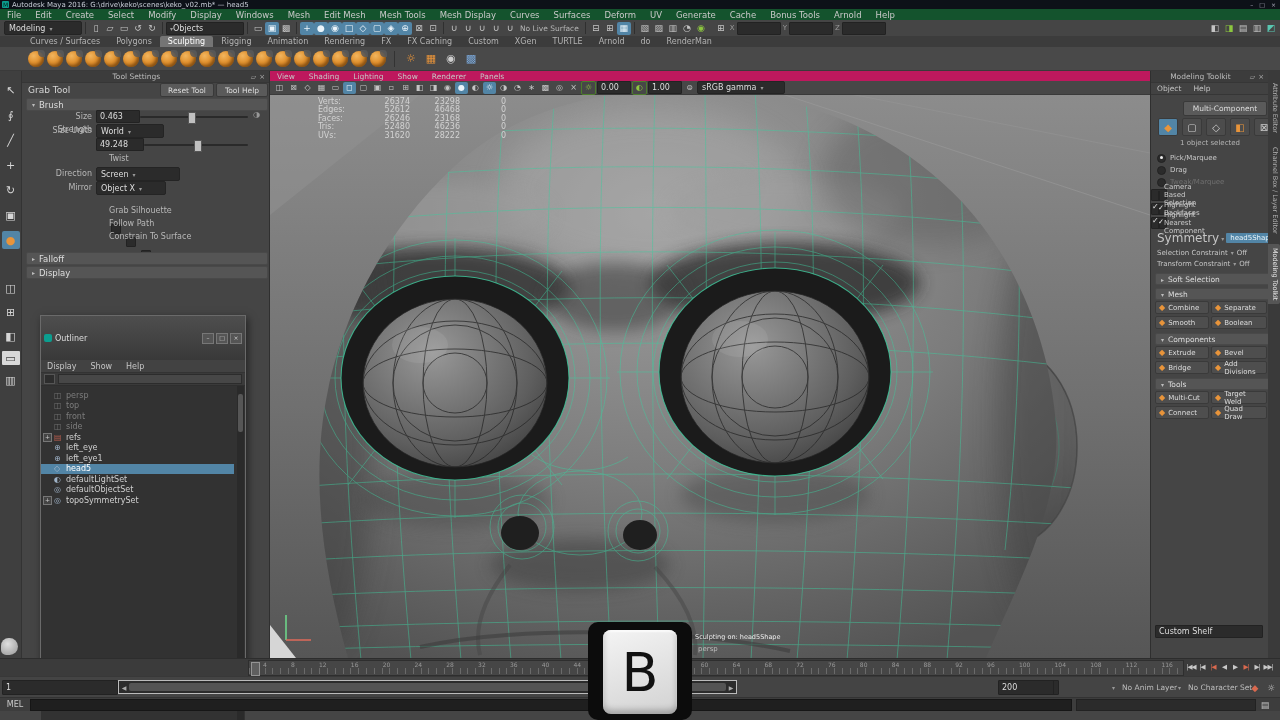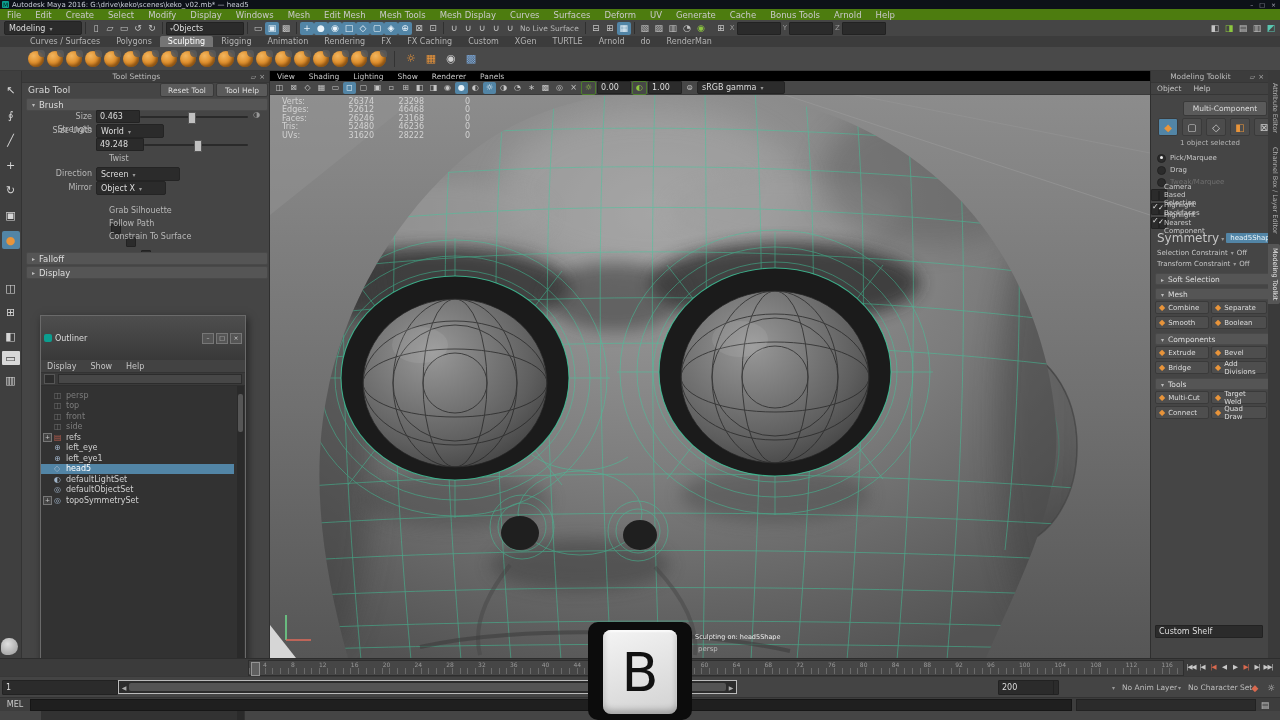--- a/index.html
+++ b/index.html
@@ -5,21 +5,21 @@
   html,body{margin:0;padding:0;background:#222;}
   #app{position:relative;width:1280px;height:720px;background:#454545;overflow:hidden;
        font-family:"DejaVu Sans","Liberation Sans",sans-serif;color:#ccc;}
   .abs{position:absolute;}
   .row{display:flex;align-items:center;}
   
   .titlebar{left:0;top:0;width:1280px;height:9px;background:#0d1118;display:flex;align-items:center;font-size:7px;color:#c7ccd6;}
   .tb-logo{width:7px;height:7px;background:#0b9e8f;margin:0 3px 0 2px;border-radius:1px;color:#04261f;font-size:6px;line-height:7px;text-align:center;}
   .tb-controls{margin-left:auto;display:flex;gap:6px;padding-right:4px;font-size:6px;color:#aab;}
   
-  .menubar{left:0;top:9px;width:1280px;height:11px;background:#4d7c0f;display:flex;align-items:center;font-size:8.5px;color:#c9c9c9;border-bottom:1px solid #363636;}
+  .menubar{left:0;top:9px;width:1280px;height:11px;background:#14532d;display:flex;align-items:center;font-size:8.5px;color:#c9c9c9;border-bottom:1px solid #363636;}
   .mi{padding:0 7px;white-space:nowrap;}
   
   .statusline{left:0;top:20px;width:1280px;height:16px;background:#454545;display:flex;align-items:center;border-bottom:1px solid #393939;}
   .dd{background:#2b2b2b;border:1px solid #242424;color:#ddd;font-size:8px;height:12px;display:flex;align-items:center;padding:0 4px;border-radius:2px;gap:4px;}
   .caret{font-size:6px;color:#999;}
   .ic{min-width:14px;height:13px;display:flex;align-items:center;justify-content:center;font-size:9px;color:#c4c4c4;border-radius:2px;}
   .ic.hl{background:#5285a6;color:#eaf4fa;}
   .ic.grn{color:#8cc63f;}
   .ic.teal{color:#58c6b0;}
   .ic.red{color:#d9694f;}
@@ -53,27 +53,27 @@
   .secbar::before{content:"▾";font-size:6px;color:#bbb;}
   .secbar.closed::before{content:"▸";}
   .tslabel{font-size:8px;color:#b8b8b8;text-align:right;display:inline-block;}
   .track{position:absolute;height:2px;background:#2a2a2a;border-radius:1px;}
   .handle{position:absolute;top:-4px;width:6px;height:10px;background:#c0c0c0;border:1px solid #555;border-radius:1px;}
   .cb{width:8px;height:8px;background:#2b2b2b;border:1px solid #222;display:inline-block;position:relative;border-radius:1px;}
   .cb.on::after{content:"✓";position:absolute;left:0;top:-2px;font-size:8px;color:#e6e6e6;}
   .btn{background:#5a5a5a;border:1px solid #393939;border-radius:2px;color:#ddd;font-size:7.5px;display:flex;align-items:center;justify-content:center;}
   
   .vp{left:270px;top:71px;width:880px;height:587px;background:#6f6f6f;}
-  .vpmenu{position:absolute;left:0;top:0;width:880px;height:10px;background:#000000;display:flex;align-items:center;font-size:7.5px;color:#c5c5c5;border-bottom:1px solid #343434;}
+  .vpmenu{position:absolute;left:0;top:0;width:880px;height:10px;background:#be185d;display:flex;align-items:center;font-size:7.5px;color:#c5c5c5;border-bottom:1px solid #343434;}
   .vpmenu span{padding:0 7px;}
   .vptoolbar{position:absolute;left:0;top:10px;width:880px;height:14px;background:#474747;display:flex;align-items:center;border-bottom:1px solid #3a3a3a;padding-left:3px;box-sizing:border-box;gap:1px;}
   .vptoolbar .ic{min-width:13px;height:12px;font-size:8px;}
   .hud{position:absolute;left:12px;top:27px;font-size:8px;color:#d2d2d2;}
   .hudrow{display:flex;height:8.4px;line-height:8.4px;}
-  .hudrow .hl-label{width:38px;}
+  .hudrow .hl-label{width:38px;margin-left:36px;}
   .hudrow .c1{width:54px;text-align:right;}
   .hudrow .c2{width:50px;text-align:right;}
   .hudrow .c3{width:46px;text-align:right;}
   .inview{position:absolute;left:425px;top:562px;font-size:6.5px;color:#ececec;}
   .persplbl{position:absolute;left:428px;top:574px;font-size:7px;color:#bdbdbd;}
   
   .outliner{left:40px;top:315px;width:206px;height:377px;background:#3c3c3c;border:1px solid #6a6a6a;box-sizing:border-box;box-shadow:2px 3px 8px rgba(0,0,0,.5);}
   .ol-title{height:12px;background:linear-gradient(#4e4e4e,#393939);display:flex;align-items:center;font-size:8px;color:#ddd;gap:3px;padding:16px 3px;}
   .ol-ico{width:8px;height:8px;background:#0b9e8f;border-radius:2px;}
   .ol-ctl{margin-left:auto;display:flex;gap:2px;}

